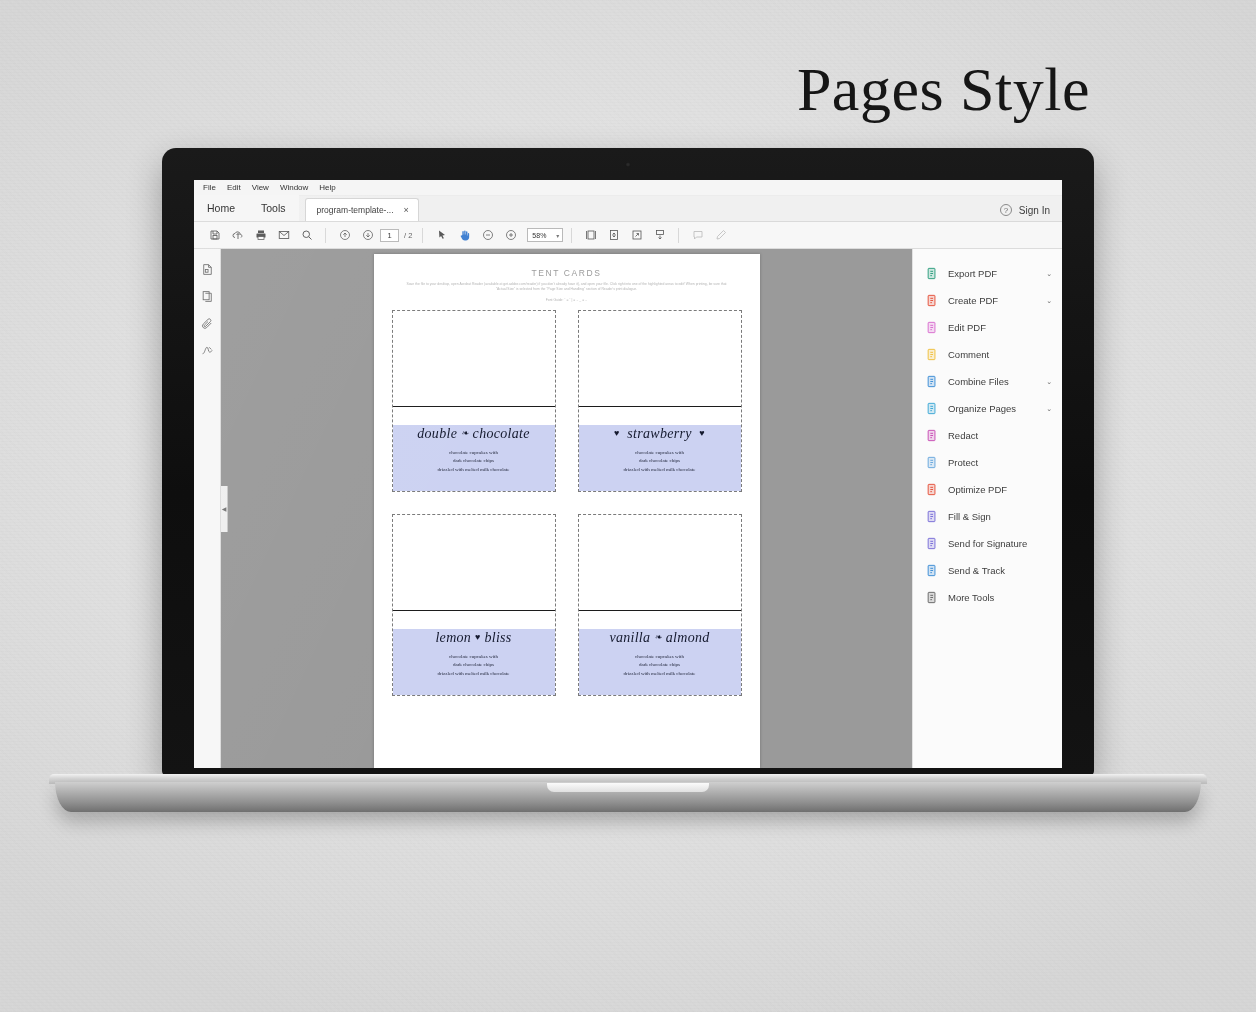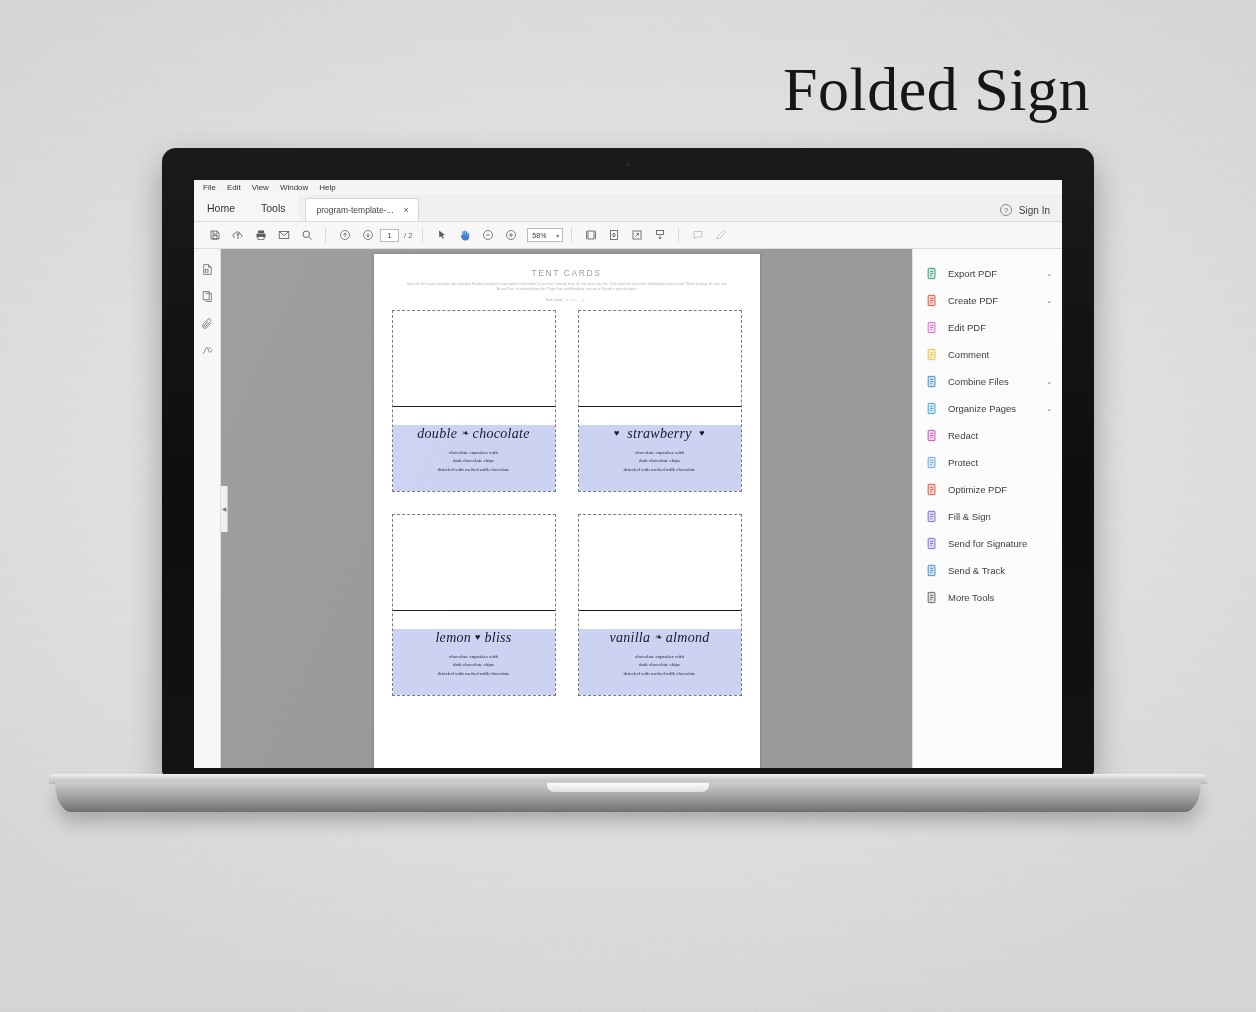--- a/index.html
+++ b/index.html
@@ -348,21 +348,21 @@
     position: absolute; inset: 0;
     pointer-events: none;
     background: linear-gradient(115deg, rgba(255,255,255,.05) 0%, rgba(255,255,255,0) 42%);
   }
 </style>
 </head>
 <body>
 
 <div class="bg-texture"></div>
 
-<div class="page-title">Folded Sign</div>
+<div class="page-title">Pages Style</div>
 
 <div class="laptop">
   <div class="laptop-lid">
     <div class="laptop-camera"></div>
 
     <div class="screen">
       <div class="app">
 
         <div class="menubar">
           <span>File</span>

